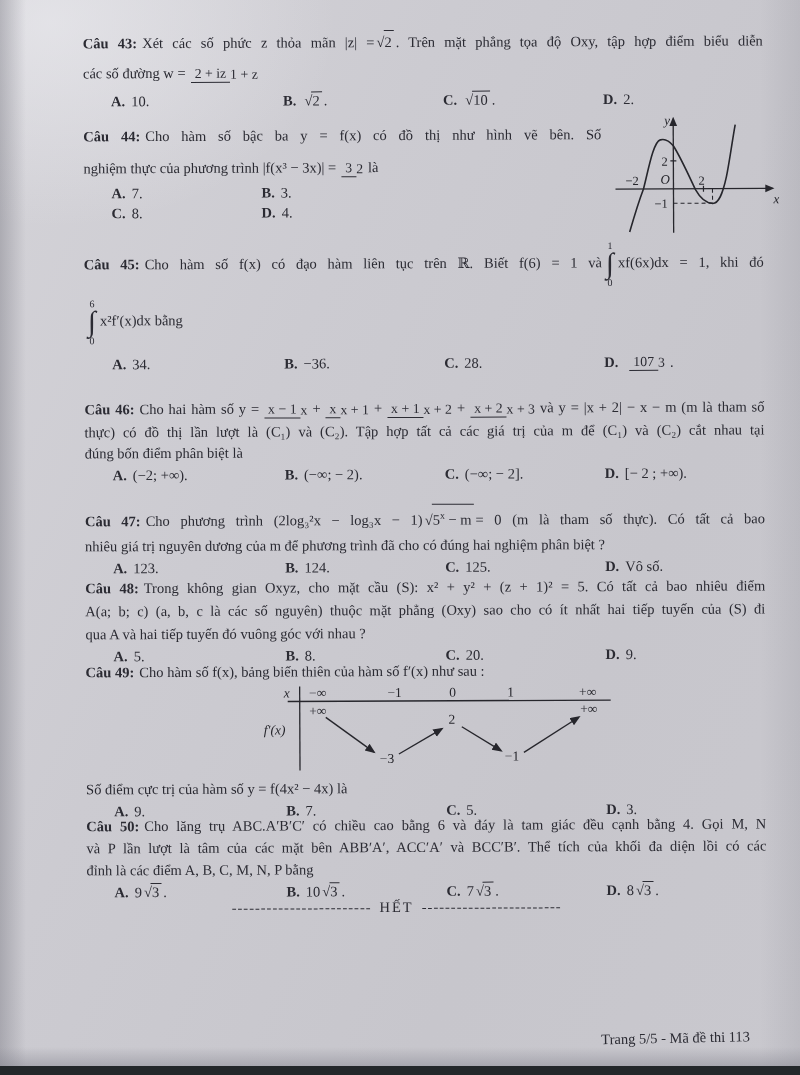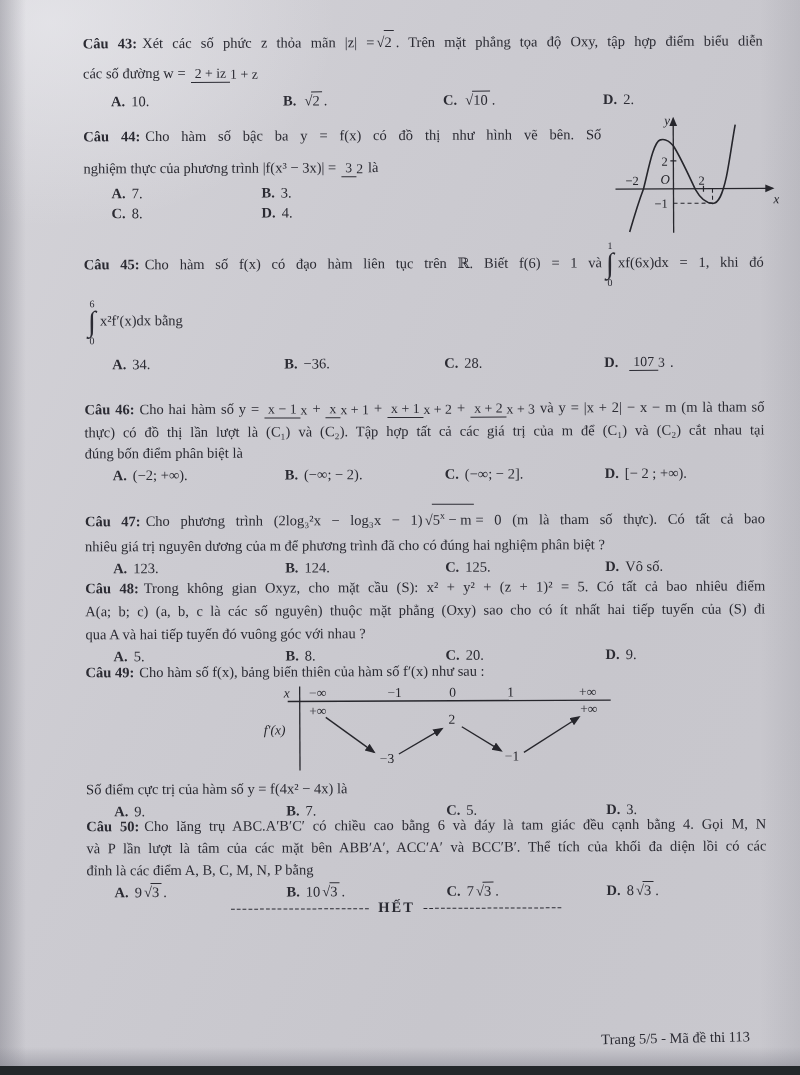--- a/index.html
+++ b/index.html
@@ -42,21 +42,21 @@
 
   .fig44 { position:absolute; left:524px; top:-12px; width:178px; height:132px; }
   .q44text { width:518px; }
   .answers.two .ans { width:150px; }
   svg text { font-family:"Liberation Serif","DejaVu Serif",serif; fill:#26262c; }
   svg .it { font-style:italic; }
 
   .bbt { margin-left:176px; margin-top:2px; display:block; }
 
   .het { position:absolute; top:899px; left:85px; width:620px; text-align:center; }
-  .het .hl { font-weight:700; letter-spacing:2px; padding:0 8px; }
+  .het .hl { font-weight:400; letter-spacing:2px; padding:0 8px; }
   .het .dash { letter-spacing:1px; }
   .footer { position:absolute; top:1031px; right:52px; font-size:14.5px; transform:rotate(-0.9deg); }
 </style>
 </head>
 <body>
 
 <div class="photo">
   <div class="glow-topleft"></div>
   <div class="edge-left"></div>
   <div class="edge-right"></div>

